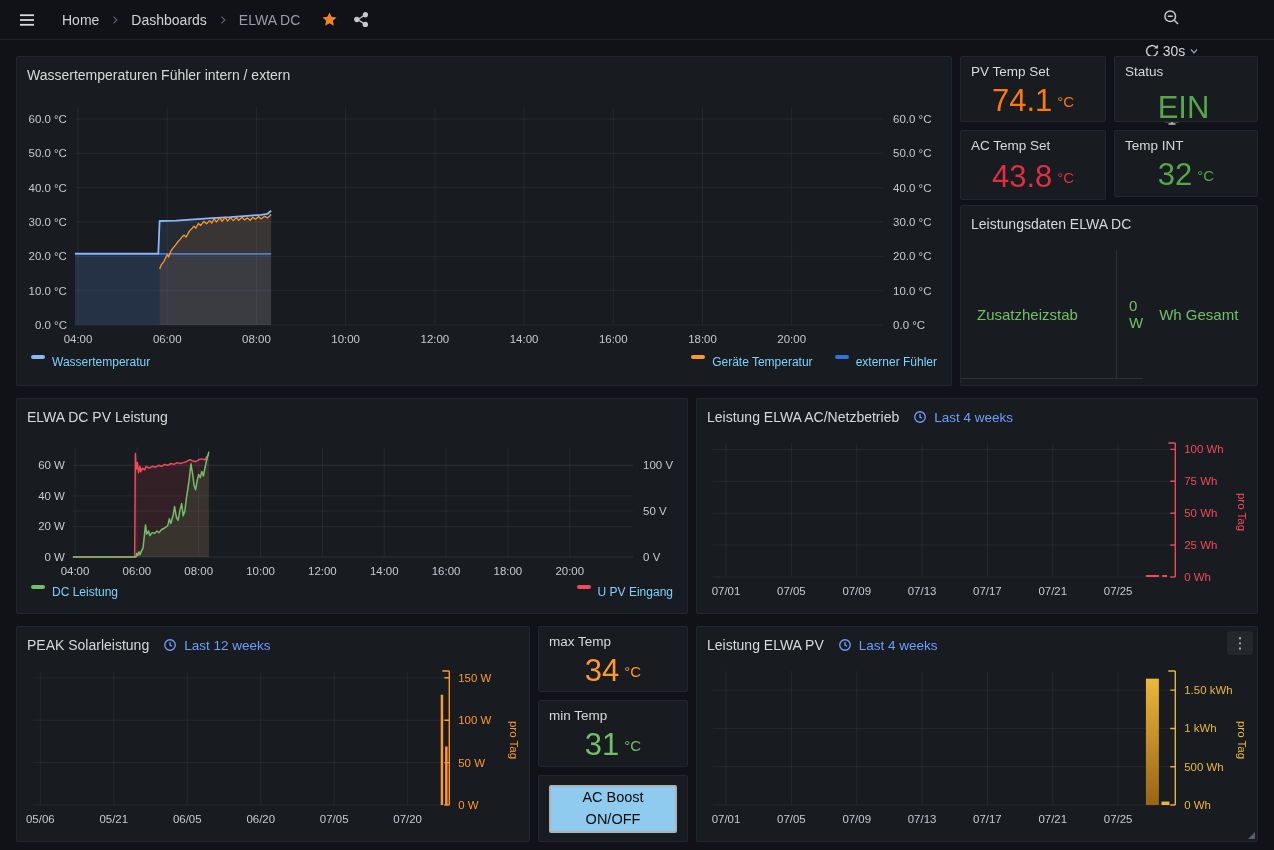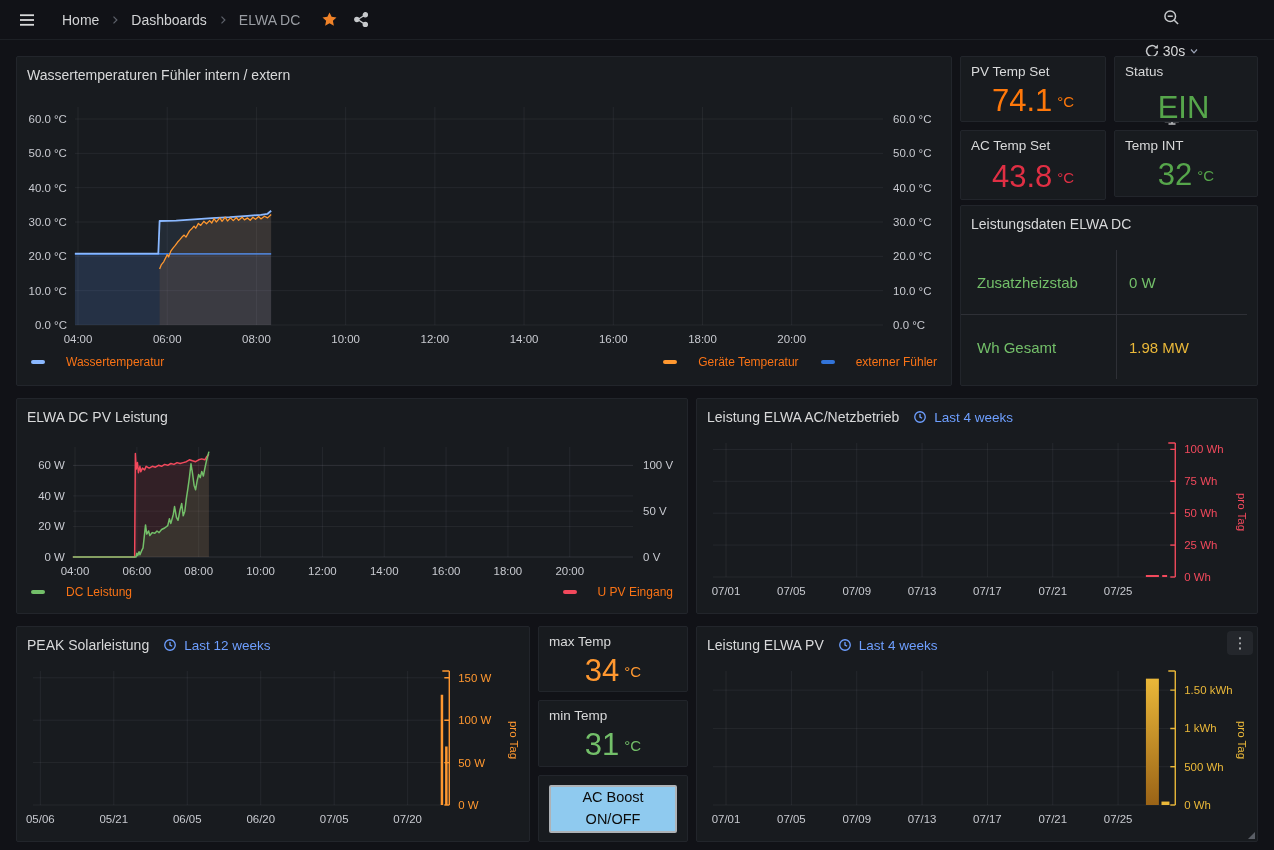--- a/index.html
+++ b/index.html
@@ -29,34 +29,34 @@
 
   
   .panel { position:absolute; background:#181B1F; border:1px solid #22252B; border-radius:2px; overflow:hidden; }
   .panel-header { height:36px; display:flex; align-items:center; padding:0 10px; gap:14px; }
   .p-title { font-size:14px; font-weight:500; color:#D8D9DA; white-space:nowrap; cursor:pointer; }
   .p-link { display:flex; align-items:center; gap:7px; color:#6E9FFF; font-size:13.5px; cursor:pointer; }
   .chart { position:relative; }
   .legend { display:flex; align-items:center; padding:0 14px 6px 14px; }
   .legend .lgroup { display:flex; gap:22px; }
   .legend .spacer { flex:1; }
-  .litem { display:flex; align-items:center; gap:21px; font-size:12px; color:#f97316; cursor:pointer; }
+  .litem { display:flex; gap:7px; font-size:12px; color:#7dd3fc; cursor:pointer; }
   .lswatch { width:14px; height:4px; border-radius:2px; }
   .axis-rot { position:absolute; right:1px; top:46%; transform:translateY(-50%);
               writing-mode:vertical-rl; font-size:11.5px; }
 
   
   .stat-title { font-size:13.5px; font-weight:500; color:#D8D9DA; padding:7px 10px 0 10px; cursor:pointer; }
   .stat-value-row { position:absolute; left:0; right:0; top:22px; bottom:0;
                     display:flex; align-items:center; justify-content:center; gap:5px; }
   .stat-value { font-size:31px; font-weight:500; line-height:1; }
   .stat-unit { font-size:15px; font-weight:500; padding-top:2px; }
 
   
-  .ldc-rows { position:absolute; left:0; right:10px; top:44px; bottom:6px; display:flex; flex-direction:column; }
+  .ldc-rows { position:absolute; left:0; right:10px; top:44px; bottom:6px; display:flex; flex-direction:row; }
   .ldc-row { flex:1; display:flex; align-items:center; border-bottom:1px solid rgba(204,204,220,0.12); }
   .ldc-row:last-child { border-bottom:none; }
   .ldc-label { width:155px; padding-left:16px; font-size:15px; }
   .ldc-value { flex:1; border-left:1px solid rgba(204,204,220,0.12); padding-left:12px; font-size:15px; align-self:stretch; display:flex; align-items:center; }
 
   
   .boost-panel { display:flex; align-items:center; justify-content:center; }
   .boost-btn { width:128px; height:48px; border:2px solid #AEB2B6; border-radius:2px;
                color:#0b0b0b; font-size:14.5px; line-height:1.45; text-align:center; cursor:pointer;
                display:flex; flex-direction:column; justify-content:center; font-family:"Liberation Sans",sans-serif; }

